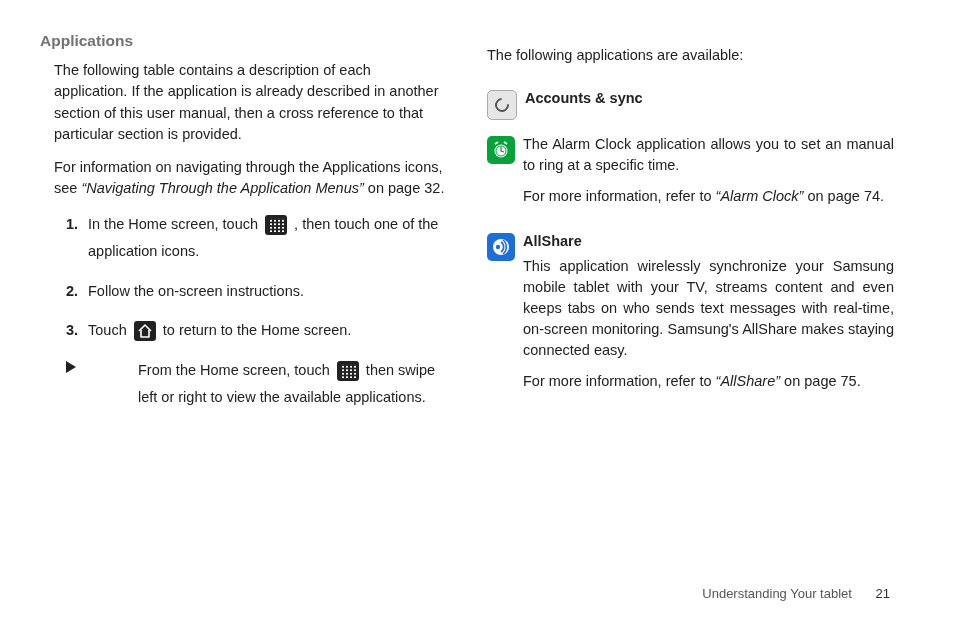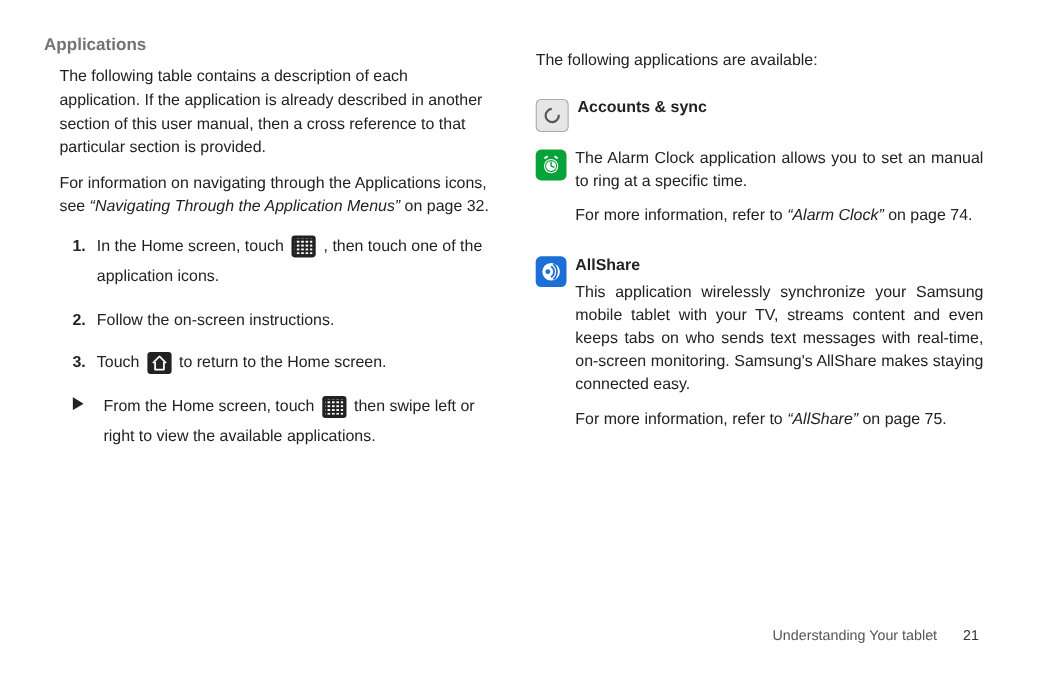--- a/index.html
+++ b/index.html
@@ -47,20 +47,21 @@
     line-height: 1.9;
   }
   ol.steps li::marker {
     font-weight: bold;
   }
   .bullet-row {
     display: flex;
     margin-left: 22px;
     margin-bottom: 10px;
     line-height: 1.9;
+    gap: 44px;
   }
   .bullet-arrow {
     margin-right: 18px;
     margin-left: 4px;
     font-size: 13px;
   }
   .inline-icon {
     display: inline-block;
     vertical-align: -6px;
     margin: 0 3px;
@@ -123,21 +124,21 @@
   .app-title {
     font-weight: bold;
     margin-bottom: 4px;
   }
   .app-desc {
     margin-bottom: 10px;
     text-align: justify;
   }
   .footer {
     position: absolute;
-    bottom: 48px;
+    bottom: 32px;
     right: 64px;
     font-size: 13px;
     color: #555;
   }
   .footer .pnum {
     margin-left: 20px;
     color: #333;
   }
 </style>
 </head>

